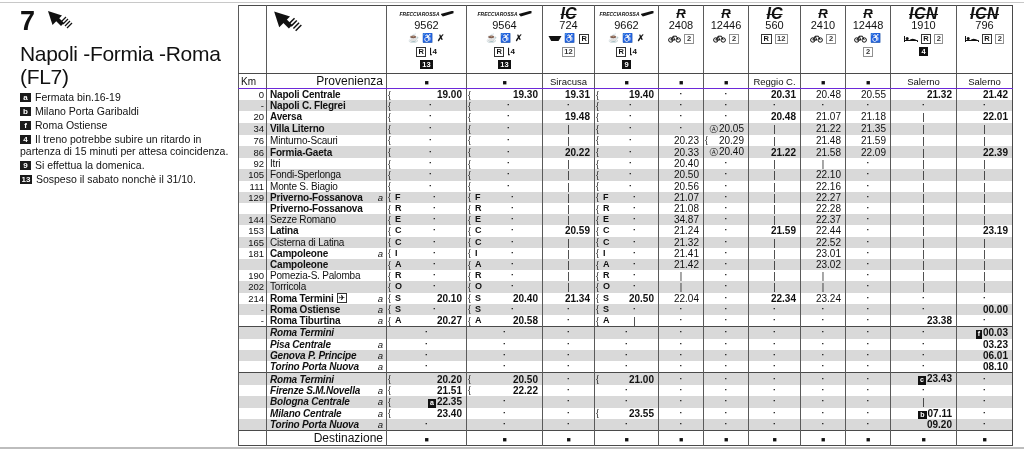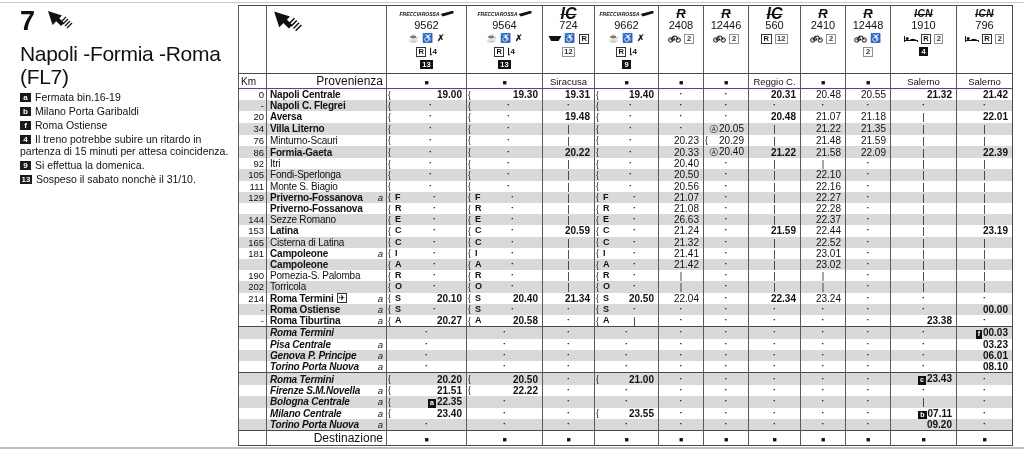--- a/index.html
+++ b/index.html
@@ -56,21 +56,21 @@
   .val.b{font-weight:bold;}
 
   .colhead{display:flex;flex-direction:column;align-items:center;padding-top:3px;gap:2px;}
   .logoline{height:9px;display:flex;align-items:center;}
   .strike{text-decoration:line-through;}
   .frlogo{font-size:5px;font-weight:bold;font-style:italic;letter-spacing:0;}
   .frsw{display:inline-block;width:13px;height:6px;margin-left:1px;background:#111;
         clip-path:polygon(0 60%,100% 0,100% 45%,18% 100%);}
   .iclogo{font-style:italic;font-weight:bold;font-size:16px;}
   .rlogo{font-style:italic;font-weight:bold;font-size:13px;}
-  .icnlogo{font-style:italic;font-weight:bold;font-size:10px;letter-spacing:0.5px;}
+  .icnlogo{font-style:italic;font-weight:bold;font-size:16px;letter-spacing:0.5px;}
   .tnum{font-size:11px;line-height:11px;}
   .irow{display:flex;align-items:center;gap:3px;height:11px;}
   .glyph{font-size:9px;line-height:9px;}
   .glyph.rest{font-weight:bold;}
   .lvl{font-size:8px;font-weight:bold;}
   .obox{display:inline-block;border:1px solid #333;font-size:7.5px;line-height:8px;
         font-weight:bold;padding:0 1.5px;background:#fff;}
   .obox.light{border-color:#909090;color:#333;}
   .obox.plane{font-size:7px;margin-left:3px;line-height:8px;}
   .nbox{display:inline-block;background:#111;color:#fff;font-size:7.5px;line-height:9px;
@@ -1117,21 +1117,21 @@
             </td>
             <td>
               <span class="cw">
                 <span class="wavy">{</span>
                 <span class="fletter">E</span>
                 <span class="val sym dot">·</span>
               </span>
             </td>
             <td>
               <span class="cw">
-                <span class="val time">26.63</span>
+                <span class="val time">34.87</span>
               </span>
             </td>
             <td>
               <span class="cw">
                 <span class="val sym dot">·</span>
               </span>
             </td>
             <td>
               <span class="cw">
                 <span class="val sym bar">|</span>

